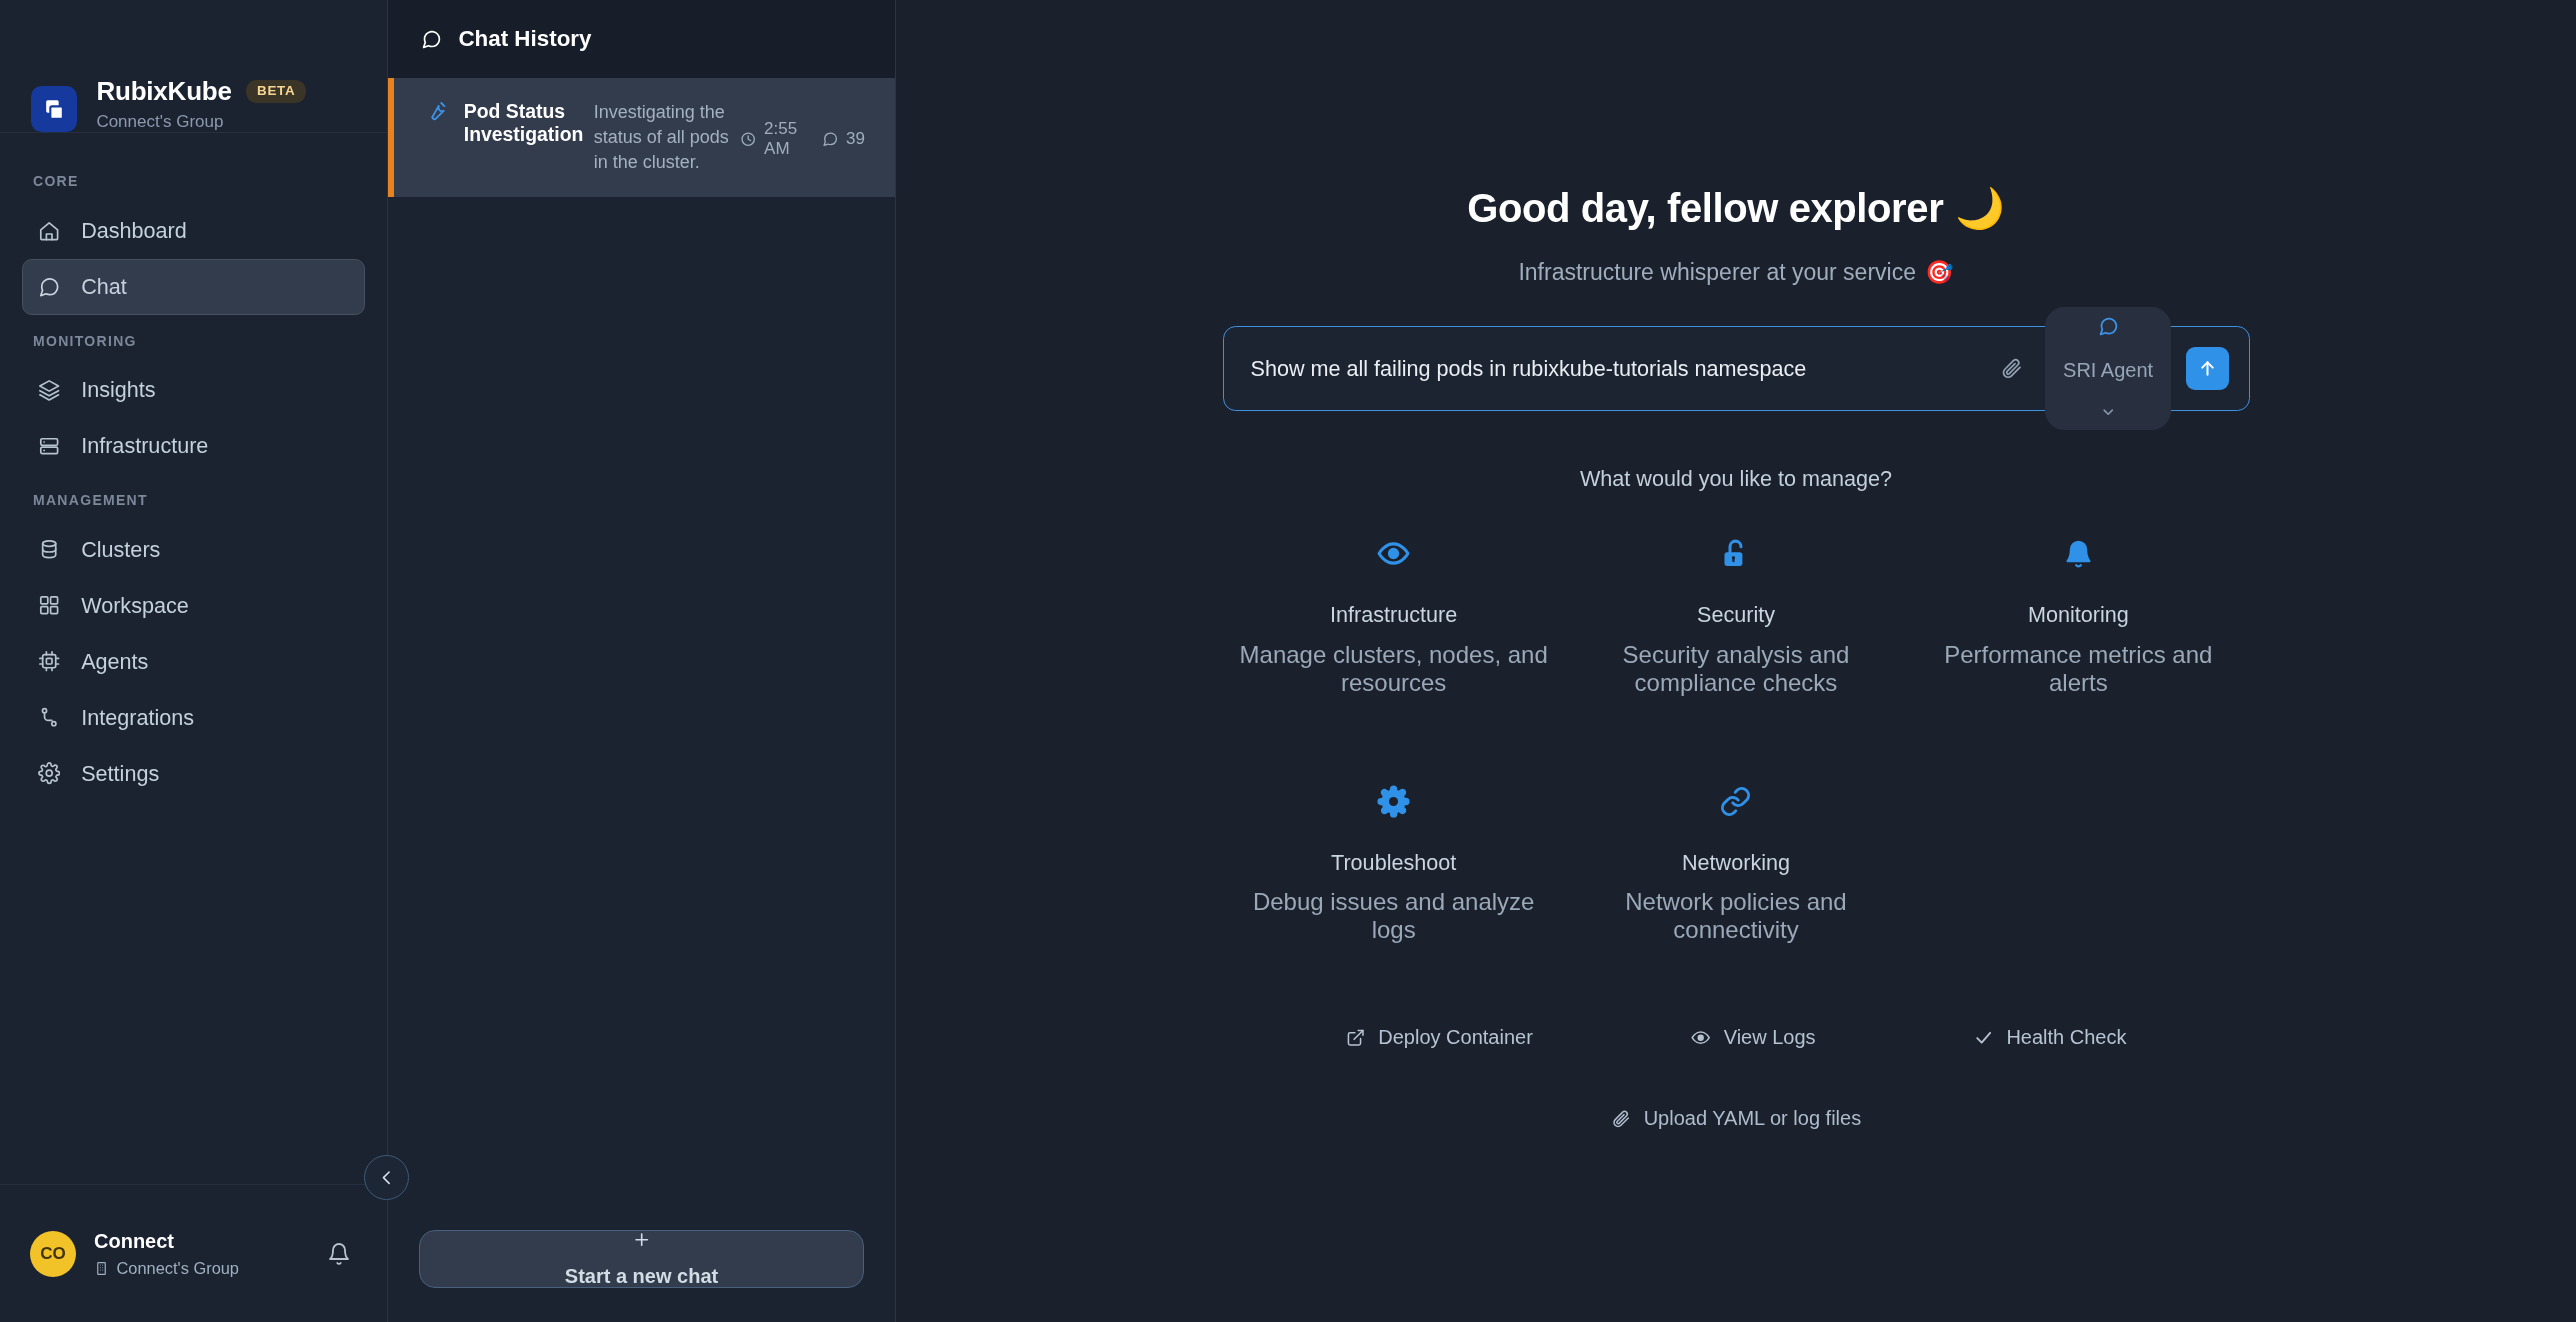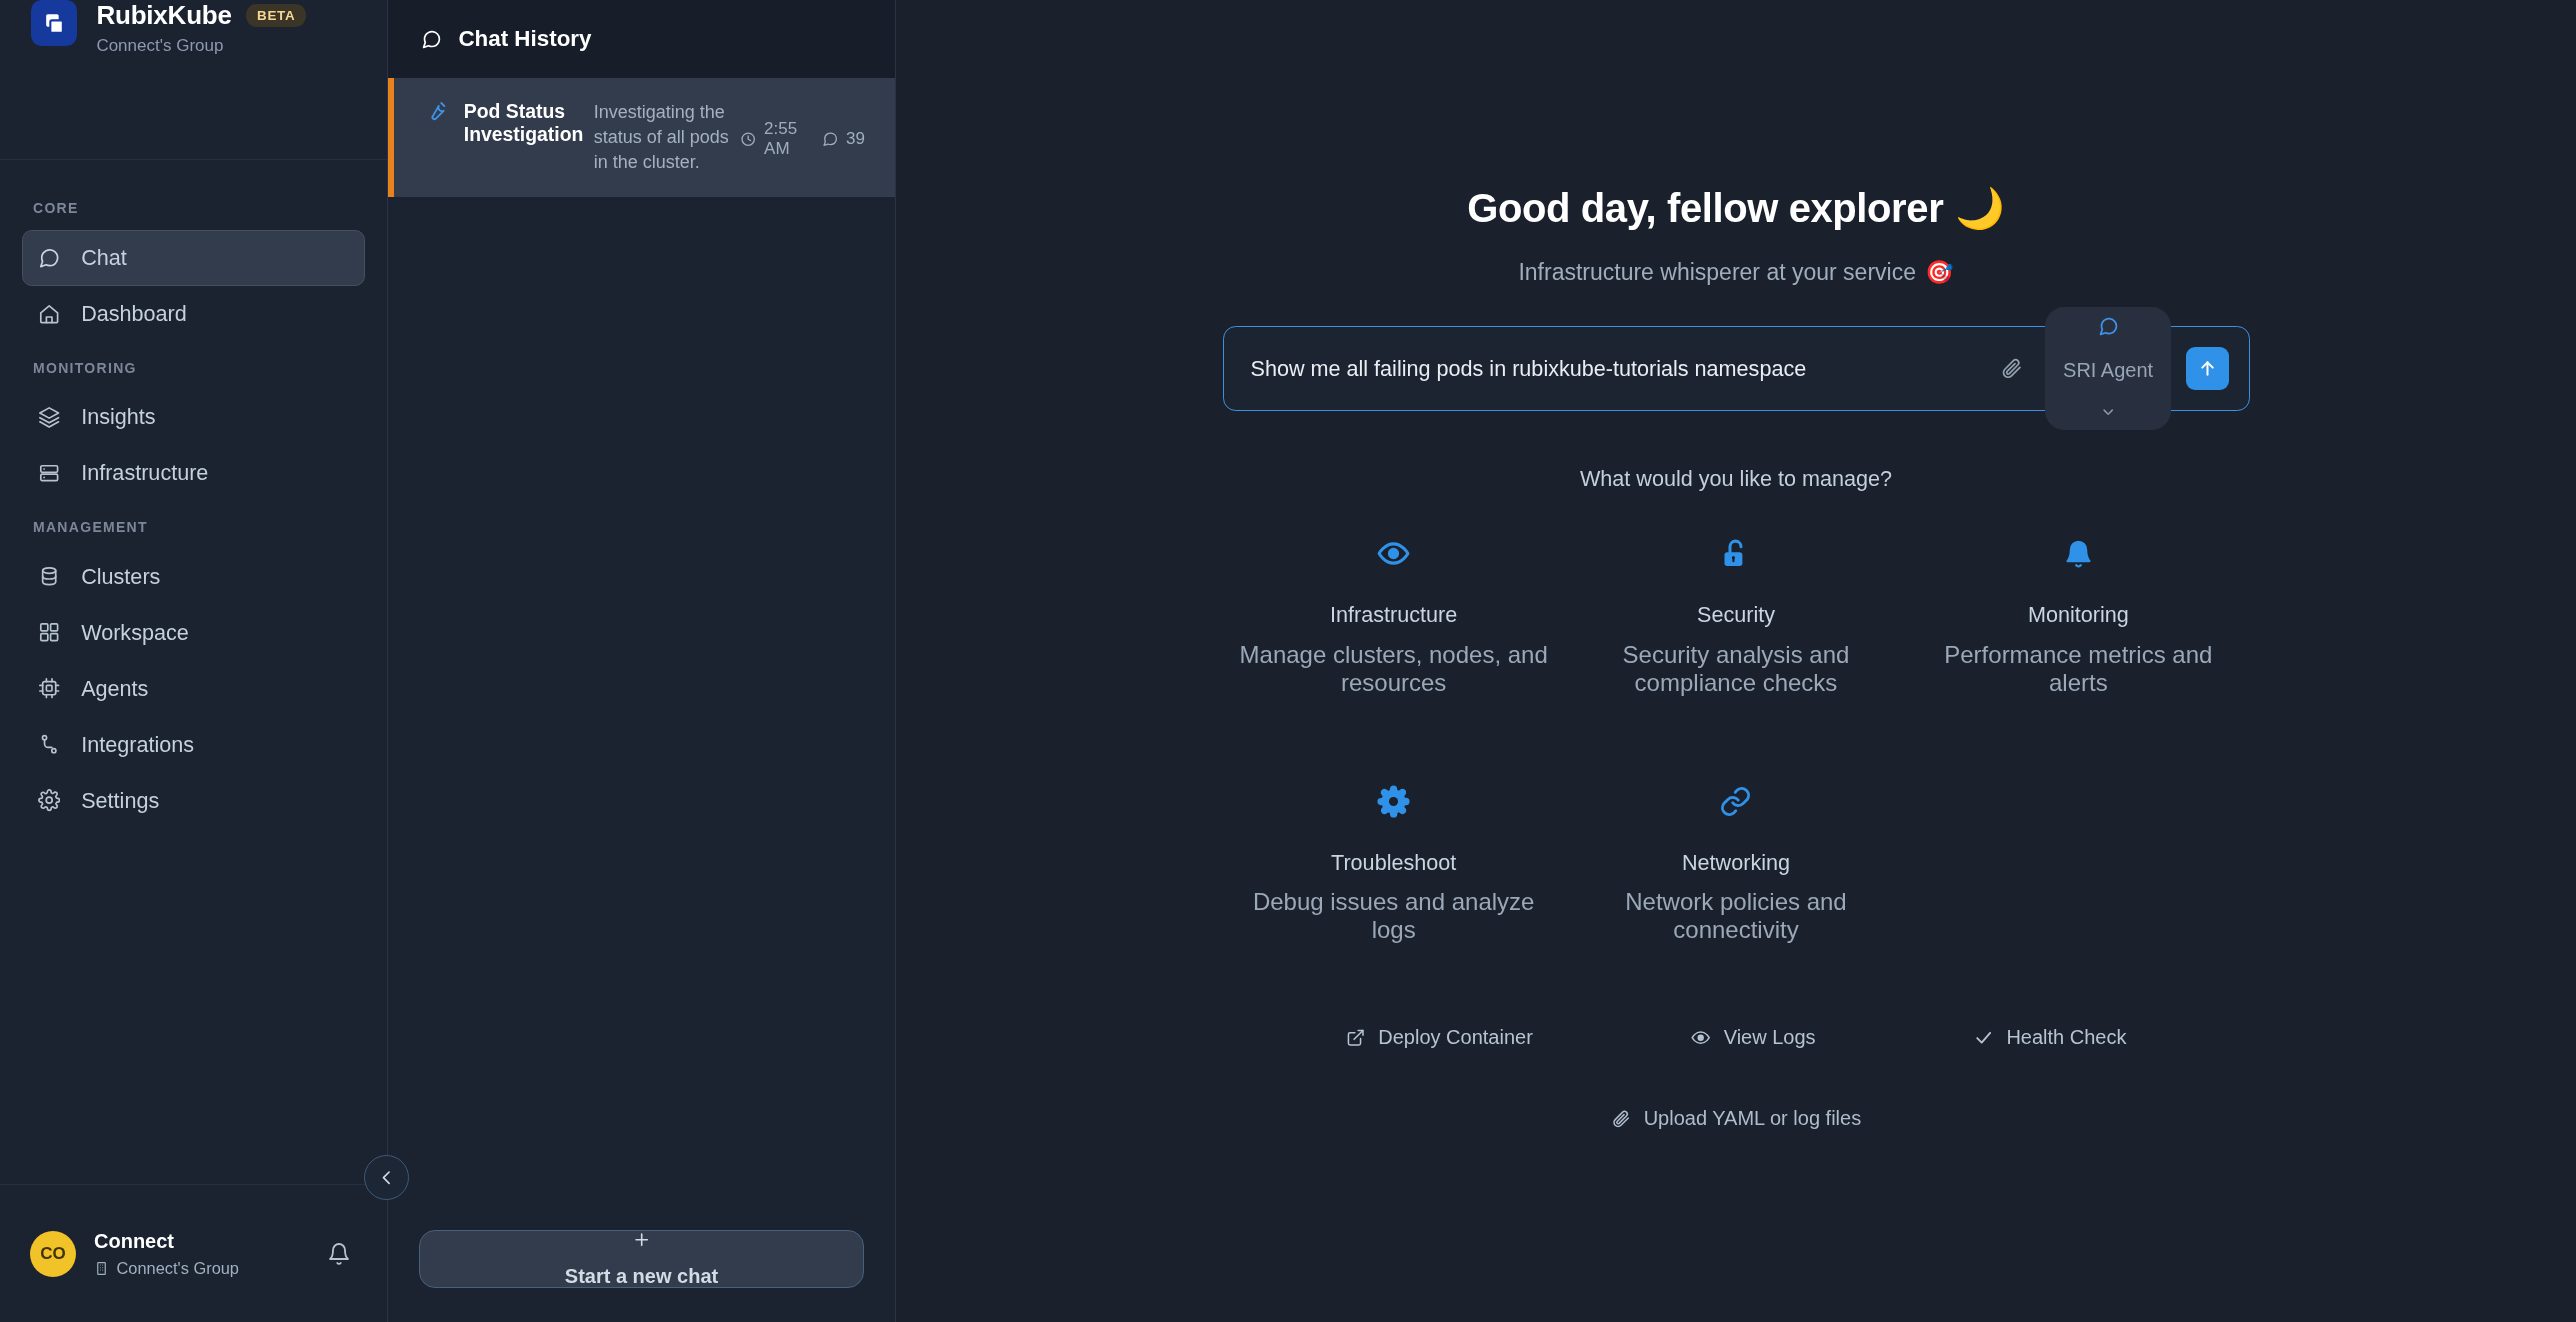--- a/index.html
+++ b/index.html
@@ -14,23 +14,23 @@
   
   .sidebar {
     width: 388px; height: 100%;
     background: #1b2230;
     border-right: 1.5px solid #2b3446;
     display: flex; flex-direction: column;
     position: relative;
     flex: 0 0 388px;
   }
   .brand-block {
-    height: 160px;
+    height: 133px;
     border-bottom: 1.5px solid #262f40;
-    display: flex; align-items: flex-start;
+    display: flex; align-items: flex-end;
     padding: 0 31px;
     gap: 19.4px;
   }
   .brand-logo {
     width: 46px; height: 46px; border-radius: 10.4px;
     background: #15399c;
     display: flex; align-items: center; justify-content: center;
     flex: 0 0 46px;
   }
   .brand-text { display: flex; flex-direction: column; gap: 5.2px; }
@@ -236,36 +236,36 @@
           <span class="beta-badge">BETA</span>
         </div>
         <span class="brand-sub">Connect's Group</span>
       </div>
     </div>
 
 
     <div class="nav-scroll">
 
       <div class="nav-group-title">CORE</div>
+      <div class="nav-item">
+        <span class="nav-icon">
+          <svg width="22.4" height="22.4" viewBox="0 0 24 24" fill="none" stroke="#b7c4d0" stroke-width="1.8" stroke-linecap="round" stroke-linejoin="round">
+            <path d="M3 10.5 12 3l9 7.5V20a1 1 0 0 1-1 1H4a1 1 0 0 1-1-1z"></path>
+            <path d="M9 21v-6h6v6"></path>
+          </svg>
+        </span>
+        <span>Dashboard</span>
+      </div>
       <div class="nav-item active">
         <span class="nav-icon">
           <svg width="22.4" height="22.4" viewBox="0 0 24 24" fill="none" stroke="#c8d4de" stroke-width="1.8" stroke-linecap="round" stroke-linejoin="round">
             <path d="M21 11.5a8.38 8.38 0 0 1-.9 3.8 8.5 8.5 0 0 1-7.6 4.7 8.38 8.38 0 0 1-3.8-.9L3 21l1.9-5.7a8.38 8.38 0 0 1-.9-3.8 8.5 8.5 0 0 1 4.7-7.6 8.38 8.38 0 0 1 3.8-.9h.5a8.48 8.48 0 0 1 8 8z"></path>
           </svg>
         </span>
         <span>Chat</span>
-      </div>
-      <div class="nav-item">
-        <span class="nav-icon">
-          <svg width="22.4" height="22.4" viewBox="0 0 24 24" fill="none" stroke="#b7c4d0" stroke-width="1.8" stroke-linecap="round" stroke-linejoin="round">
-            <path d="M3 10.5 12 3l9 7.5V20a1 1 0 0 1-1 1H4a1 1 0 0 1-1-1z"></path>
-            <path d="M9 21v-6h6v6"></path>
-          </svg>
-        </span>
-        <span>Dashboard</span>
       </div>
 
       <div class="nav-group-title">MONITORING</div>
       <div class="nav-item">
         <span class="nav-icon">
           <svg width="22.4" height="22.4" viewBox="0 0 24 24" fill="none" stroke="#b7c4d0" stroke-width="1.8" stroke-linecap="round" stroke-linejoin="round">
             <polygon points="12 2 2 7.5 12 13 22 7.5 12 2"></polygon>
             <polyline points="2 12.5 12 18 22 12.5"></polyline>
             <polyline points="2 17 12 22.5 22 17"></polyline>
           </svg>

